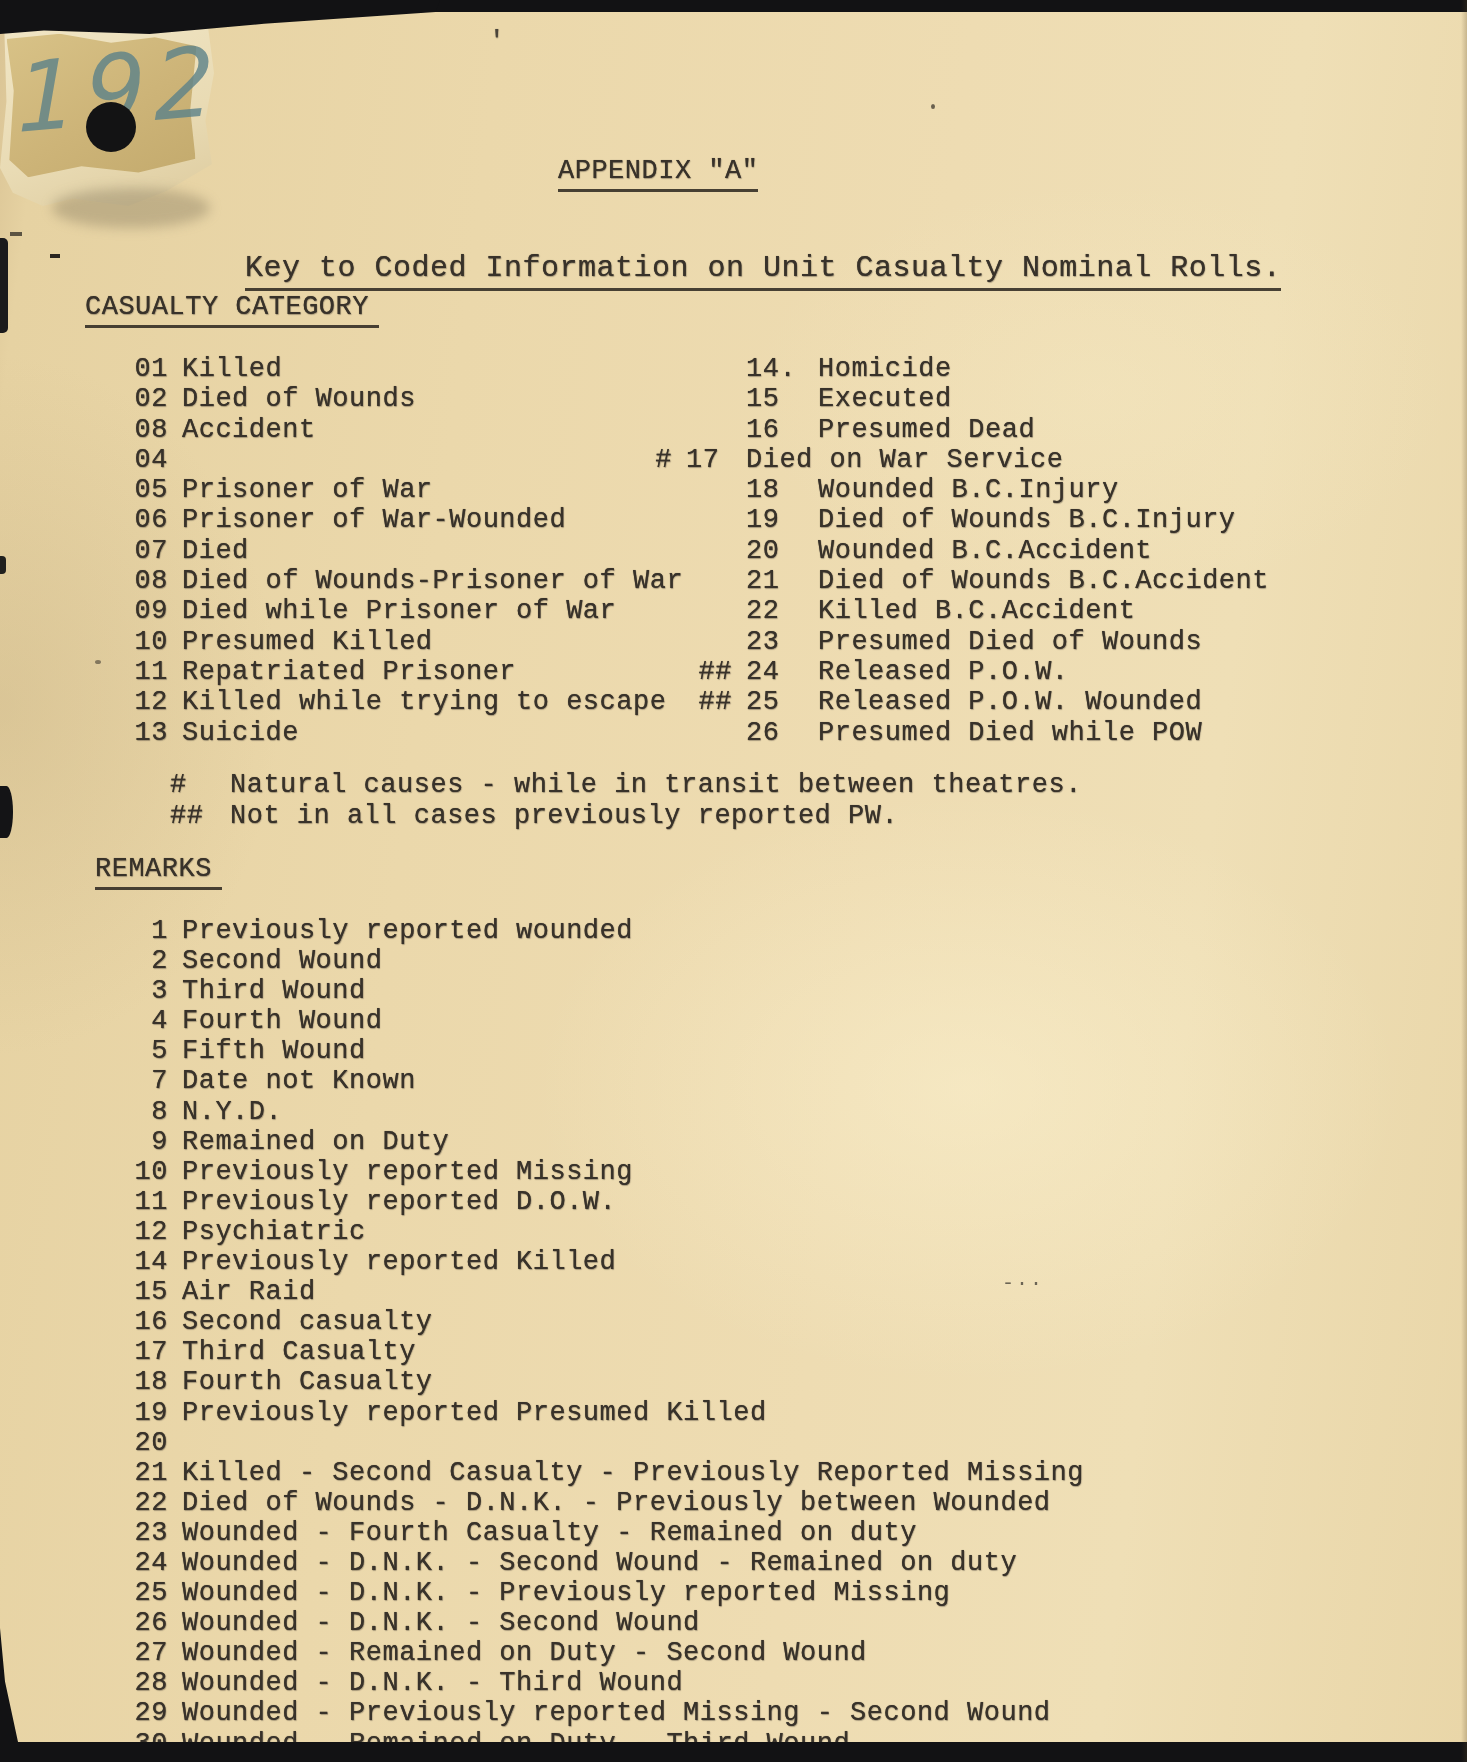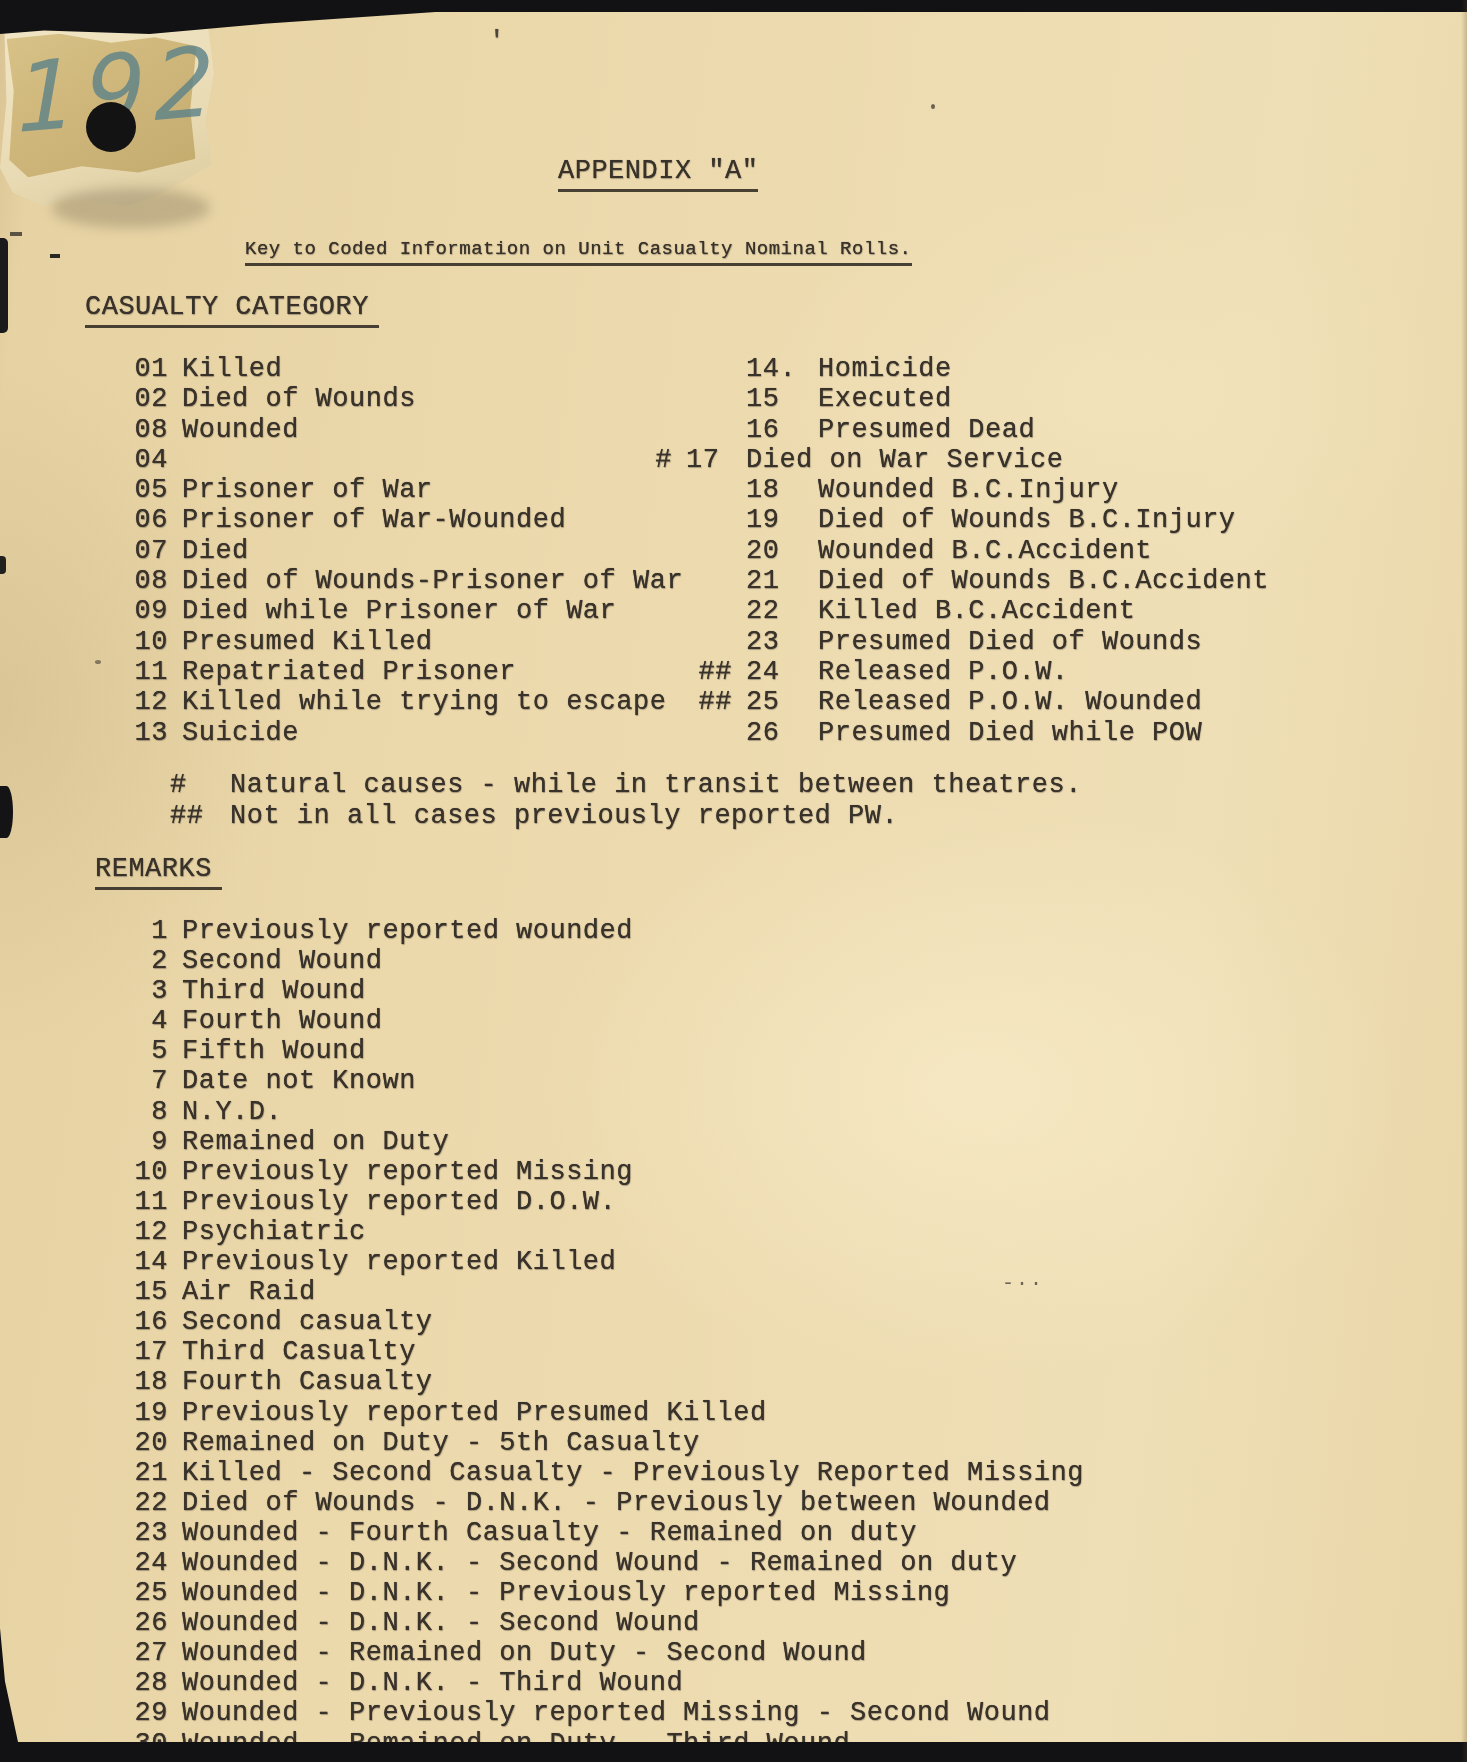--- a/index.html
+++ b/index.html
@@ -8,21 +8,21 @@
   .paper{position:absolute;left:0;top:10px;right:0;bottom:14px;
     background:
       radial-gradient(ellipse 620px 420px at 66% 62%, rgba(252,242,208,.50), rgba(252,242,208,0) 70%),
       radial-gradient(ellipse 500px 300px at 75% 22%, rgba(246,234,196,.35), rgba(246,234,196,0) 70%),
       radial-gradient(ellipse 400px 500px at 0% 40%, rgba(198,176,130,.38), rgba(198,176,130,0) 70%),
       linear-gradient(97deg,#d9c394 0,#e6d2a2 3%,#ebd8ab 30%,#eedcb2 58%,#efdfb6 78%,#e9d6a8 100%);
   }
   .ink{color:#38322a;text-shadow:0 0 .7px rgba(56,50,42,.85),.6px .7px 1px rgba(56,50,42,.35);}
   .u{border-bottom:3px solid rgba(48,42,34,.88);padding-bottom:3px;}
   .title{position:absolute;top:146px;left:558px;font-size:27px;letter-spacing:.5px;white-space:pre;}
-  .subtitle{position:absolute;top:228px;left:245px;font-size:19px;letter-spacing:.5px;white-space:pre;}
+  .subtitle{position:absolute;top:241px;left:245px;font-size:30px;letter-spacing:.5px;white-space:pre;}
   .sec{position:absolute;font-size:27px;letter-spacing:.5px;white-space:pre;padding-right:10px;}
   .cas-head{top:282px;left:85px;}
   .rem-head{top:844px;left:95px;}
   .cas-grid{position:absolute;top:344px;left:0;width:1463px;}
   .crow{display:grid;grid-template-columns:168px 490px 46px 58px auto;column-gap:14px;
         height:30.3px;font-size:27px;letter-spacing:.5px;white-space:pre;}
   .crow .num{text-align:right;}
   .crow .mark{text-align:right;}
   .crow .num2{}
   .fnotes{position:absolute;top:760px;left:170px;}
@@ -85,21 +85,21 @@
     <span class="tick ink">'</span>
     <span class="pencil">-··</span>
 
     <div class="title ink u">APPENDIX "A"</div>
     <div class="subtitle ink u">Key to Coded Information on Unit Casualty Nominal Rolls.</div>
 
     <div class="sec cas-head ink u">CASUALTY CATEGORY</div>
     <div class="cas-grid" id="casualty-grid">
         <div class="crow"><span class="num ink">01</span><span class="lbl ink">Killed</span><span class="mark ink"></span><span class="num2 ink">14.</span><span class="lbl2 ink">Homicide</span></div>
         <div class="crow"><span class="num ink">02</span><span class="lbl ink">Died of Wounds</span><span class="mark ink"></span><span class="num2 ink">15</span><span class="lbl2 ink">Executed</span></div>
-        <div class="crow"><span class="num ink">08</span><span class="lbl ink">Wounded</span><span class="mark ink"></span><span class="num2 ink">16</span><span class="lbl2 ink">Presumed Dead</span></div>
+        <div class="crow"><span class="num ink">08</span><span class="lbl ink">Accident</span><span class="mark ink"></span><span class="num2 ink">16</span><span class="lbl2 ink">Presumed Dead</span></div>
         <div class="crow"><span class="num ink">04</span><span class="mark ink">#</span><span class="num2 ink">17</span><span class="lbl2 ink">Died on War Service</span></div>
         <div class="crow"><span class="num ink">05</span><span class="lbl ink">Prisoner of War</span><span class="mark ink"></span><span class="num2 ink">18</span><span class="lbl2 ink">Wounded B.C.Injury</span></div>
         <div class="crow"><span class="num ink">06</span><span class="lbl ink">Prisoner of War-Wounded</span><span class="mark ink"></span><span class="num2 ink">19</span><span class="lbl2 ink">Died of Wounds B.C.Injury</span></div>
         <div class="crow"><span class="num ink">07</span><span class="lbl ink">Died</span><span class="mark ink"></span><span class="num2 ink">20</span><span class="lbl2 ink">Wounded B.C.Accident</span></div>
         <div class="crow"><span class="num ink">08</span><span class="lbl ink">Died of Wounds-Prisoner of War</span><span class="mark ink"></span><span class="num2 ink">21</span><span class="lbl2 ink">Died of Wounds B.C.Accident</span></div>
         <div class="crow"><span class="num ink">09</span><span class="lbl ink">Died while Prisoner of War</span><span class="mark ink"></span><span class="num2 ink">22</span><span class="lbl2 ink">Killed B.C.Accident</span></div>
         <div class="crow"><span class="num ink">10</span><span class="lbl ink">Presumed Killed</span><span class="mark ink"></span><span class="num2 ink">23</span><span class="lbl2 ink">Presumed Died of Wounds</span></div>
         <div class="crow"><span class="num ink">11</span><span class="lbl ink">Repatriated Prisoner</span><span class="mark ink">##</span><span class="num2 ink">24</span><span class="lbl2 ink">Released P.O.W.</span></div>
         <div class="crow"><span class="num ink">12</span><span class="lbl ink">Killed while trying to escape</span><span class="mark ink">##</span><span class="num2 ink">25</span><span class="lbl2 ink">Released P.O.W. Wounded</span></div>
         <div class="crow"><span class="num ink">13</span><span class="lbl ink">Suicide</span><span class="mark ink"></span><span class="num2 ink">26</span><span class="lbl2 ink">Presumed Died while POW</span></div>
@@ -122,21 +122,21 @@
         <div class="rrow"><span class="num ink">9</span><span class="lbl ink">Remained on Duty</span></div>
         <div class="rrow"><span class="num ink">10</span><span class="lbl ink">Previously reported Missing</span></div>
         <div class="rrow"><span class="num ink">11</span><span class="lbl ink">Previously reported D.O.W.</span></div>
         <div class="rrow"><span class="num ink">12</span><span class="lbl ink">Psychiatric</span></div>
         <div class="rrow"><span class="num ink">14</span><span class="lbl ink">Previously reported Killed</span></div>
         <div class="rrow"><span class="num ink">15</span><span class="lbl ink">Air Raid</span></div>
         <div class="rrow"><span class="num ink">16</span><span class="lbl ink">Second casualty</span></div>
         <div class="rrow"><span class="num ink">17</span><span class="lbl ink">Third Casualty</span></div>
         <div class="rrow"><span class="num ink">18</span><span class="lbl ink">Fourth Casualty</span></div>
         <div class="rrow"><span class="num ink">19</span><span class="lbl ink">Previously reported Presumed Killed</span></div>
-        <div class="rrow"><span class="num ink">20</span><span class="lbl ink">Remained on Duty - 5th Casualty</span></div>
+        <div class="rrow"><span class="num ink">20</span></div>
         <div class="rrow"><span class="num ink">21</span><span class="lbl ink">Killed - Second Casualty - Previously Reported Missing</span></div>
         <div class="rrow"><span class="num ink">22</span><span class="lbl ink">Died of Wounds - D.N.K. - Previously between Wounded</span></div>
         <div class="rrow"><span class="num ink">23</span><span class="lbl ink">Wounded - Fourth Casualty - Remained on duty</span></div>
         <div class="rrow"><span class="num ink">24</span><span class="lbl ink">Wounded - D.N.K. - Second Wound - Remained on duty</span></div>
         <div class="rrow"><span class="num ink">25</span><span class="lbl ink">Wounded - D.N.K. - Previously reported Missing</span></div>
         <div class="rrow"><span class="num ink">26</span><span class="lbl ink">Wounded - D.N.K. - Second Wound</span></div>
         <div class="rrow"><span class="num ink">27</span><span class="lbl ink">Wounded - Remained on Duty - Second Wound</span></div>
         <div class="rrow"><span class="num ink">28</span><span class="lbl ink">Wounded - D.N.K. - Third Wound</span></div>
         <div class="rrow"><span class="num ink">29</span><span class="lbl ink">Wounded - Previously reported Missing - Second Wound</span></div>
         <div class="rrow"><span class="num ink">30</span><span class="lbl ink">Wounded - Remained on Duty - Third Wound</span></div>

